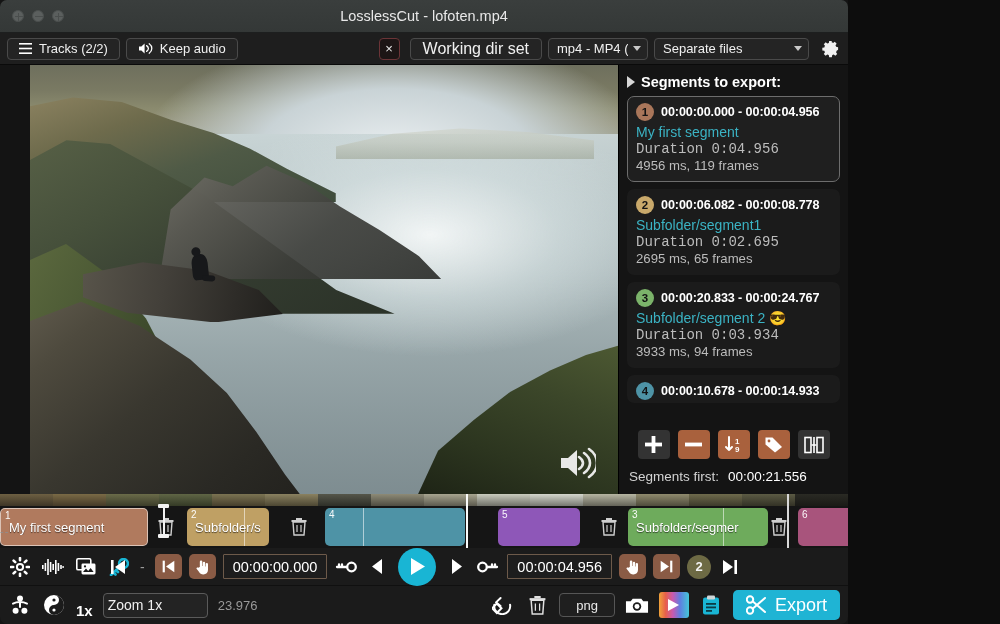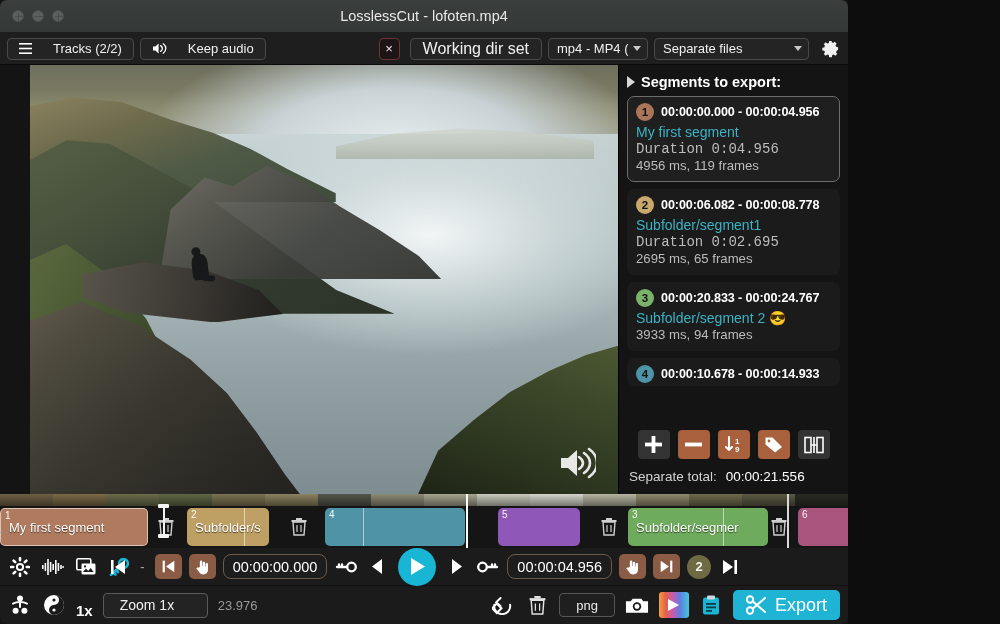--- a/index.html
+++ b/index.html
@@ -48,21 +48,21 @@
 
   
   .toolbar {
     height: 32px; flex: 0 0 32px;
     background: #1e1e1e;
     display: flex; align-items: center; gap: 6px;
     padding: 0 7px;
     border-bottom: 1px solid #0a0a0a;
   }
   .tbtn {
-    display: flex; align-items: center; gap: 21px;
+    display: flex; align-items: center; gap: 7px;
     height: 22px; padding: 0 11px;
     border: 1px solid #4a4a4a; border-radius: 4px;
     background: #242424; color: #f0f0f0; font-size: 13px;
     white-space: nowrap; cursor: pointer;
   }
   .tb-spacer { flex: 1; }
   .x-btn {
     width: 21px; height: 22px; border: 1px solid #6b3437; border-radius: 4px;
     background: #1d1515; color: #ededed; font-size: 13px;
     display: flex; align-items: center; justify-content: center; cursor: pointer;
@@ -289,21 +289,21 @@
   }
   .ctrl-left { display: flex; align-items: center; gap: 9px; }
   .ctrl-center {
     position: absolute; left: 0; right: 0;
     display: flex; align-items: center; justify-content: center; gap: 7px;
     pointer-events: none;
   }
   .ctrl-center > * { pointer-events: auto; }
   .timefield {
     height: 25px; padding: 0 9px;
-    border: 1px solid #6d5a4a; border-radius: 8px;
+    border: 1px solid #6d5a4a; border-radius: 1px;
     background: #1d1d1d; color: #fff; font-size: 14.5px;
     display: flex; align-items: center; cursor: text;
   }
   .cutbtn {
     width: 27px; height: 25px; border-radius: 5px; background: #8a5b45;
     display: flex; align-items: center; justify-content: center; cursor: pointer;
   }
   .iconbtn {
     width: 24px; height: 24px; display: flex; align-items: center; justify-content: center;
     cursor: pointer;
@@ -323,21 +323,21 @@
     flex: 0 0 39px; height: 39px; background: #1b1b1b;
     display: flex; align-items: center; padding: 0 8px; gap: 10px;
     border-top: 1px solid #101010;
     border-bottom-left-radius: 7px; border-bottom-right-radius: 7px;
   }
   .rate { color: #fff; font-size: 15px; font-weight: 600; margin-top: 10px; }
   .zoomsel {
     height: 25px; width: 105px;
     border: 1px solid #5a5a5a; border-radius: 4px; background: #232323;
     color: #f0f0f0; font-size: 14px;
-    display: flex; align-items: center; padding: 0 6px 0 16px; cursor: pointer;
+    display: flex; align-items: center; padding: 0 6px 0 4px; cursor: pointer;
   }
   .fps { color: #9a9a9a; font-size: 13px; }
   .sb-spacer { flex: 1; }
   .fmtbtn {
     height: 24px; padding: 0 16px;
     border: 1px solid #565656; border-radius: 4px; background: #1f1f1f;
     color: #e8e8e8; font-size: 13px; display: flex; align-items: center; cursor: pointer;
   }
   .rainbow {
     width: 30px; height: 26px; border-radius: 3px; cursor: pointer;
@@ -457,20 +457,21 @@
           <div class="seg-dur">Duration 0:02.695</div>
           <div class="seg-frames">2695 ms, 65 frames</div>
         </div>
 
         <div class="segcard">
           <div class="seg-top">
             <span class="seg-num" style="background:#7bb36a">3</span>
             <span class="seg-range">00:00:20.833 - 00:00:24.767</span>
           </div>
           <div class="seg-name">Subfolder/segment 2 😎</div>
+          <div class="seg-dur">Duration 0:03.934</div>
           <div class="seg-frames">3933 ms, 94 frames</div>
         </div>
 
         <div class="segcard" style="padding-bottom:2px">
           <div class="seg-top">
             <span class="seg-num" style="background:#4e93a6">4</span>
             <span class="seg-range">00:00:10.678 - 00:00:14.933</span>
           </div>
         </div>
 
@@ -517,21 +518,21 @@
                 <rect x="1" y="1.5" width="6" height="15" stroke="#fff" stroke-width="1.6" fill="none"></rect>
                 <rect x="13" y="1.5" width="6" height="15" stroke="#fff" stroke-width="1.6" fill="none"></rect>
                 <path d="M10 1v16" stroke="#fff" stroke-width="1.6"></path>
                 <path d="M7.5 9h3M12.5 9h-3" stroke="#fff" stroke-width="1.6"></path>
               </svg>
           </span>
         </div>
       </div>
 
       <div class="segtotal">
-        <span>Separate total:</span>
+        <span>Segments first:</span>
         <span class="v">00:00:21.556</span>
       </div>
     </div>
   </div>
 
   <div class="timeline">
     <div class="filmstrip">
       <i style="background:linear-gradient(180deg,#6d5f42,#3e3526)"></i>
       <i style="background:linear-gradient(180deg,#7a6a46,#453a28)"></i>
       <i style="background:linear-gradient(180deg,#6a6b49,#3c3d2a)"></i>

